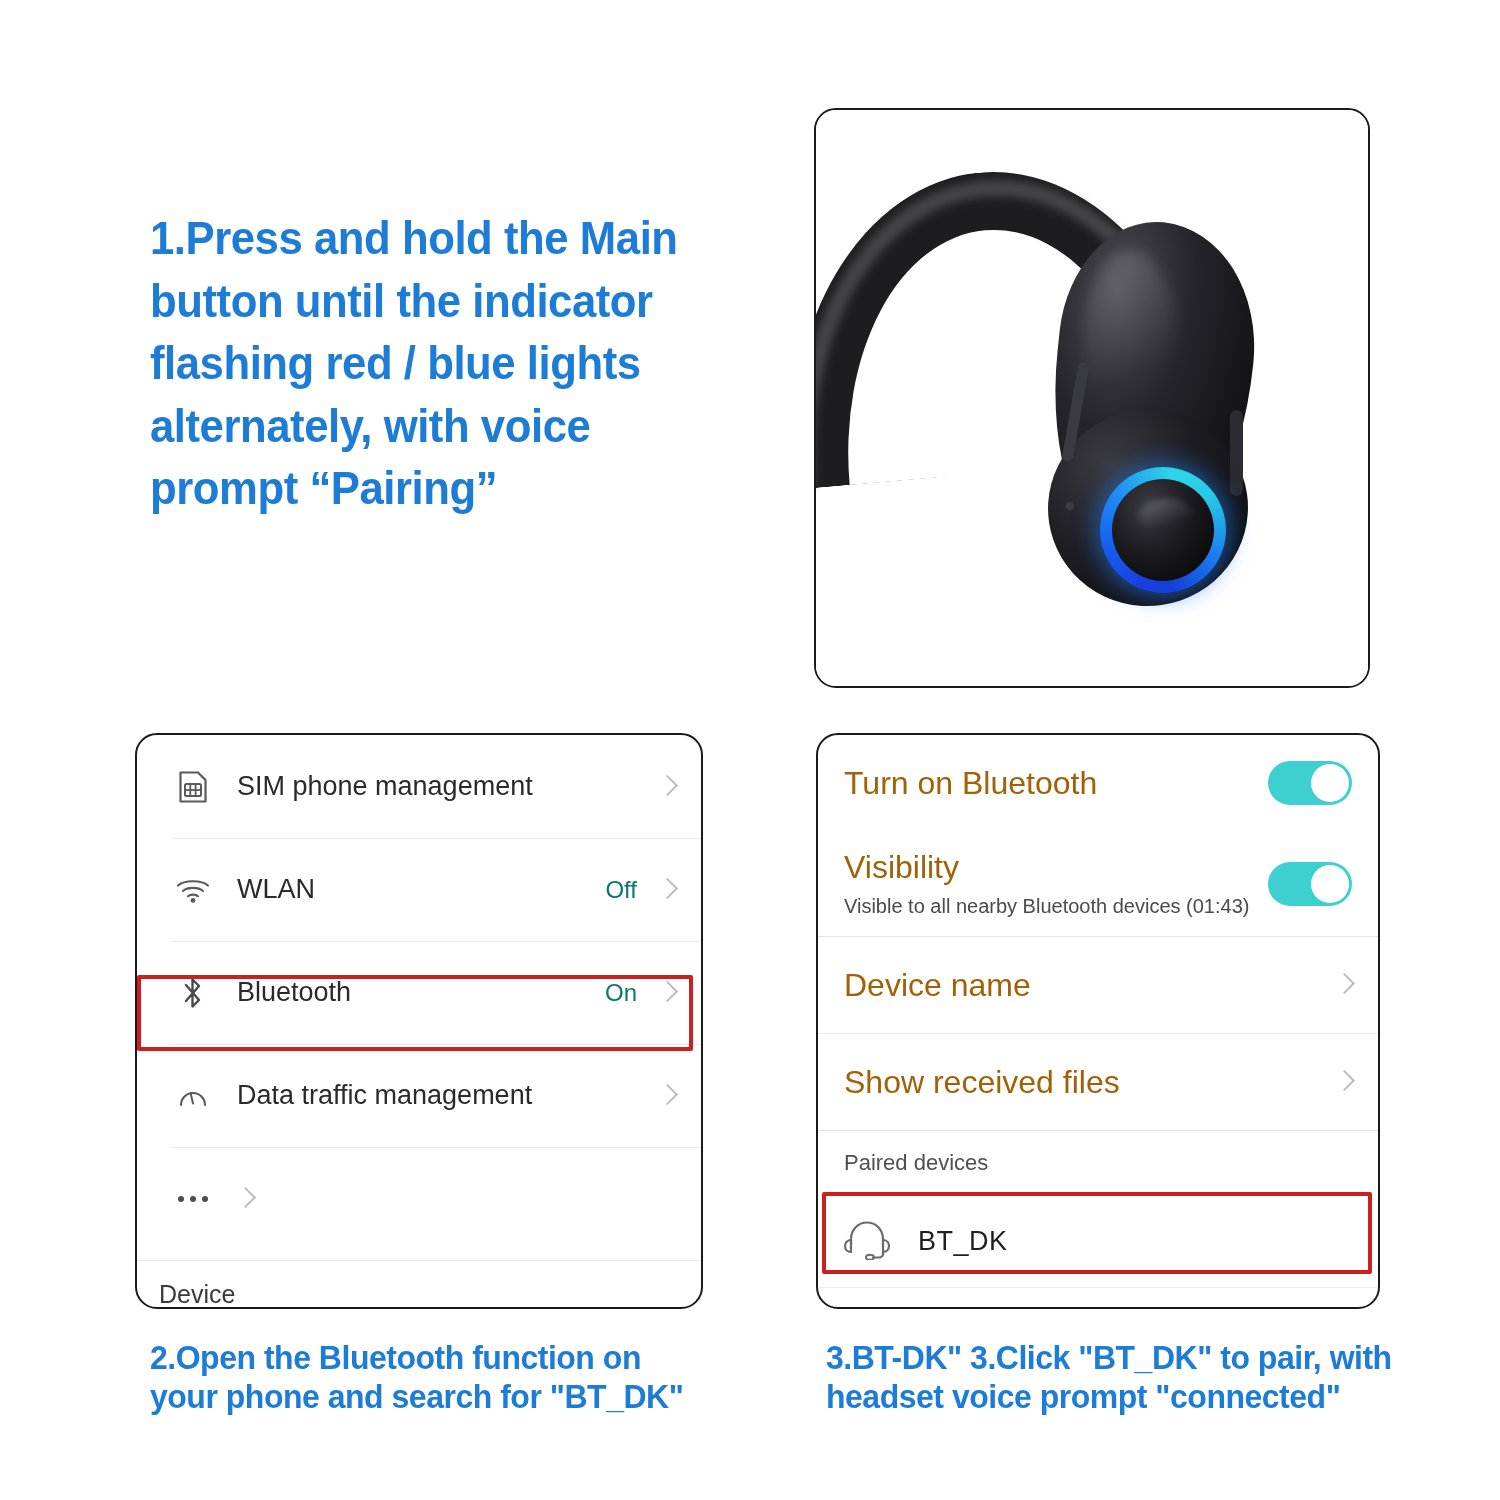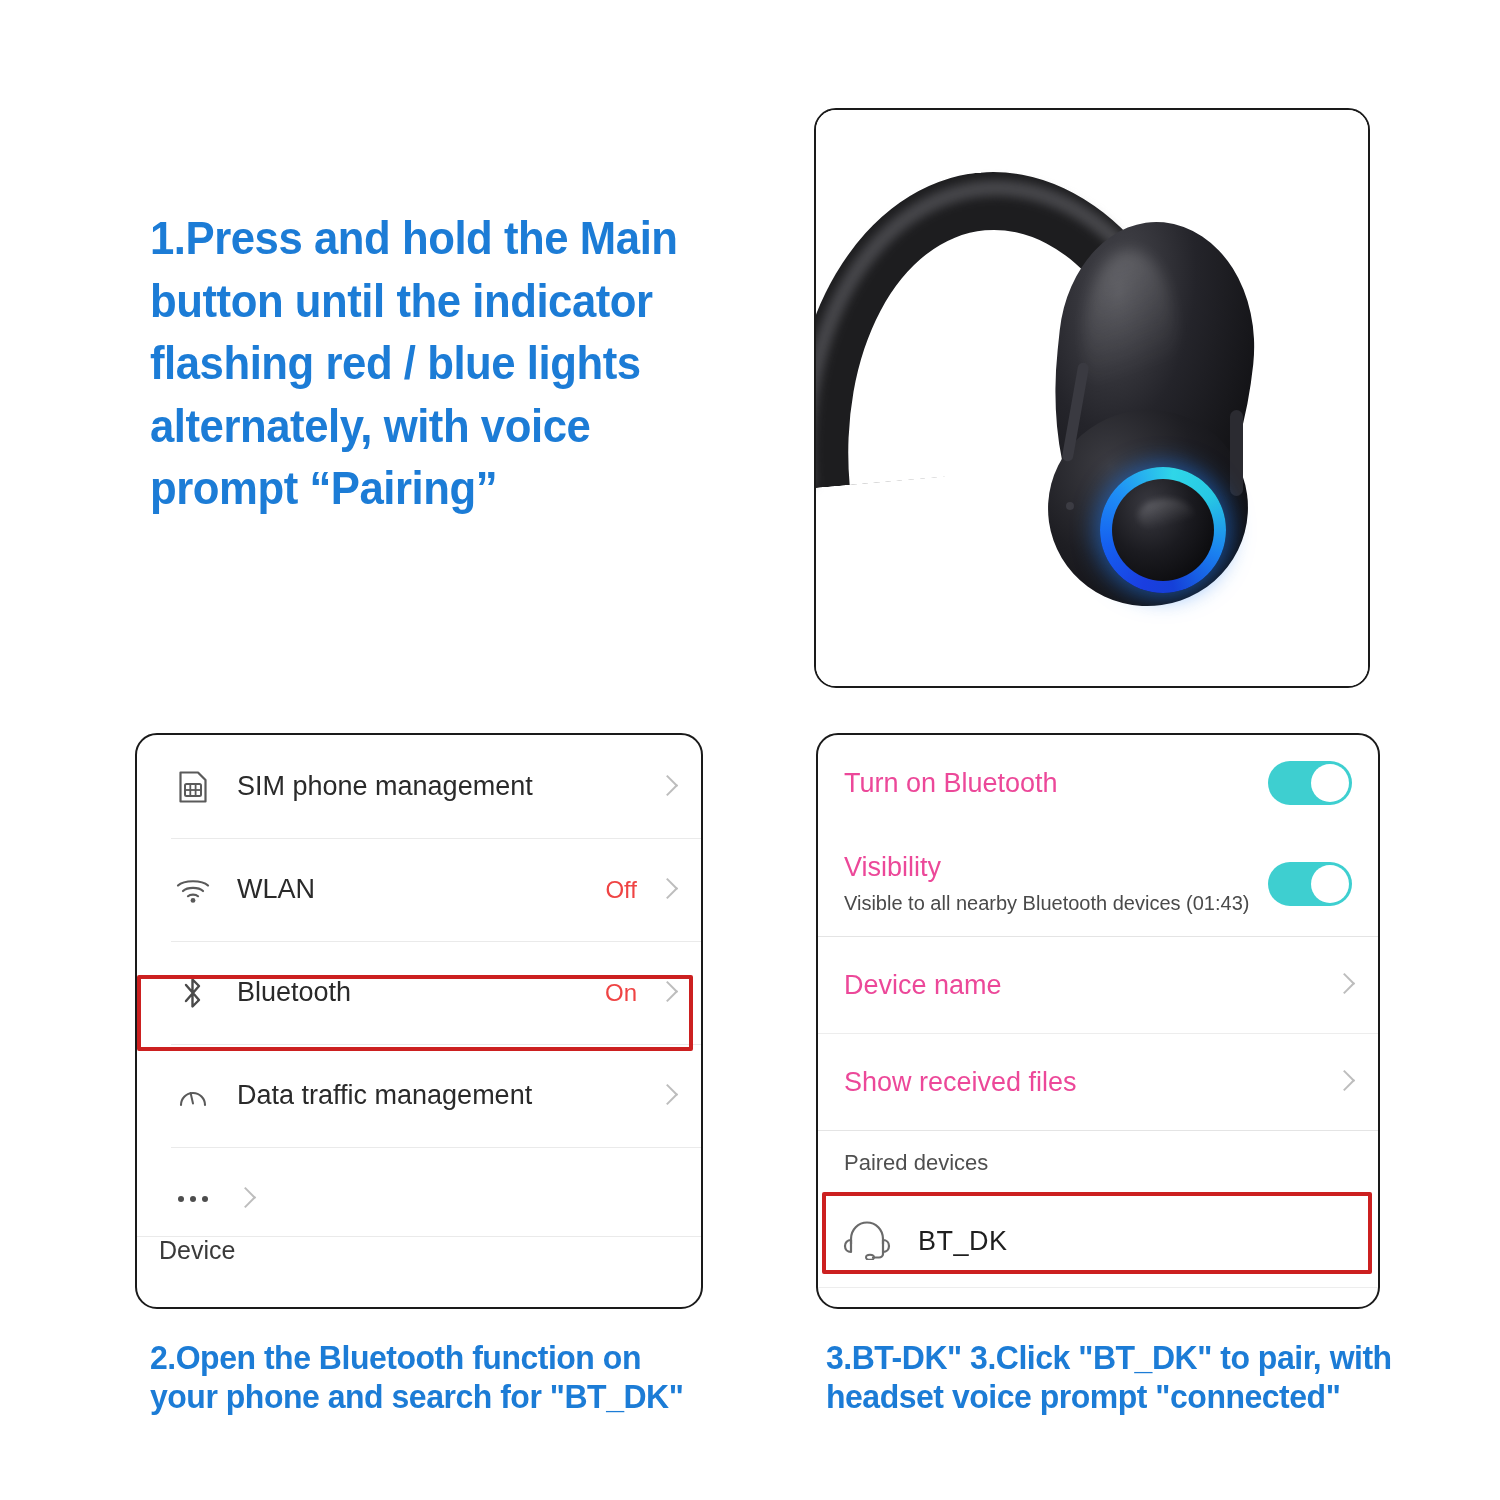--- a/index.html
+++ b/index.html
@@ -232,21 +232,21 @@
     color: #5a5a5a;
   }
   .s-label {
     flex: 1;
     font-size: 27px;
     color: #2a2a2a;
     padding-left: 22px;
   }
   .s-value {
     font-size: 24px;
-    color: #ef4444;
+    color: #0f766e;
     padding-right: 22px;
   }
   .chev {
     width: 16px;
     height: 28px;
     position: relative;
   }
   .chev::after {
     content: "";
     position: absolute;
@@ -267,24 +267,24 @@
     height: 6px;
     border-radius: 50%;
     background: #4d4d4d;
     display: block;
   }
   .device-footer {
     position: absolute;
     left: 0;
     right: 0;
     bottom: 0;
-    height: 71px;
+    height: 47px;
     border-top: 1px solid #eaeaea;
     display: flex;
-    align-items: flex-start;
+    align-items: flex-end;
     padding-left: 22px;
     box-sizing: border-box;
   }
   .device-footer span {
     font-size: 25px;
     color: #3a3a3a;
     line-height: 1.05;
   }
   
   #bluetooth-highlight {
@@ -310,22 +310,22 @@
     position: relative;
     display: flex;
     align-items: center;
     padding: 0 26px 0 26px;
     box-sizing: border-box;
   }
   .b-row-tall { height: 96px; }
   .b-row-vis  { height: 105px; }
   .b-texts { flex: 1; }
   .b-title {
-    font-size: 27px;
-    color: #ec4899;
+    font-size: 32px;
+    color: #a16207;
   }
   .b-sub {
     font-size: 20px;
     color: #4a4a4a;
     margin-top: 9px;
   }
   .toggle {
     width: 84px;
     height: 44px;
     border-radius: 22px;

